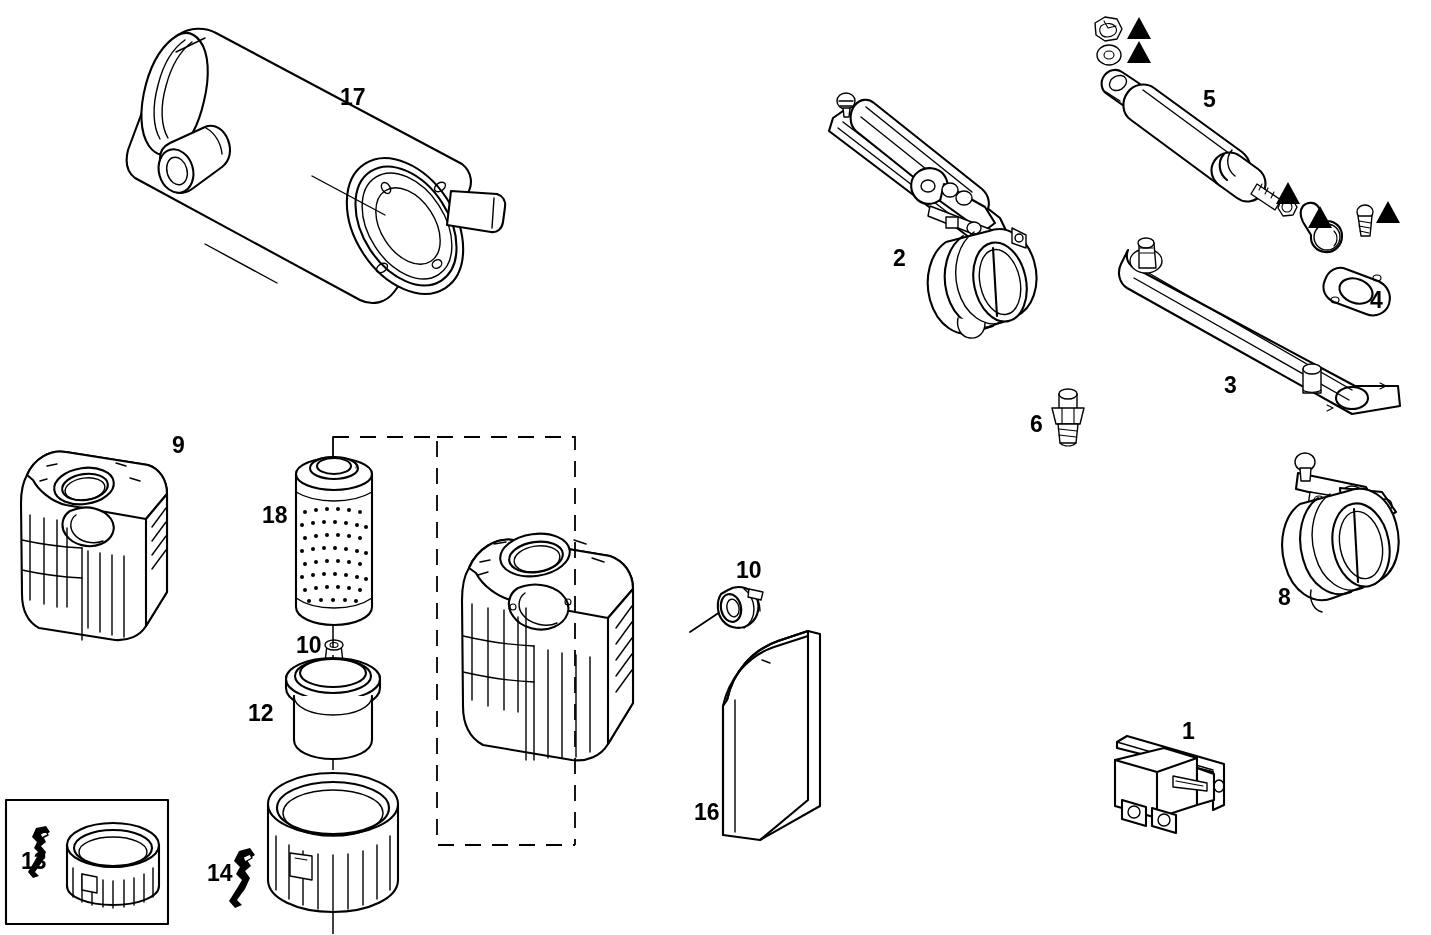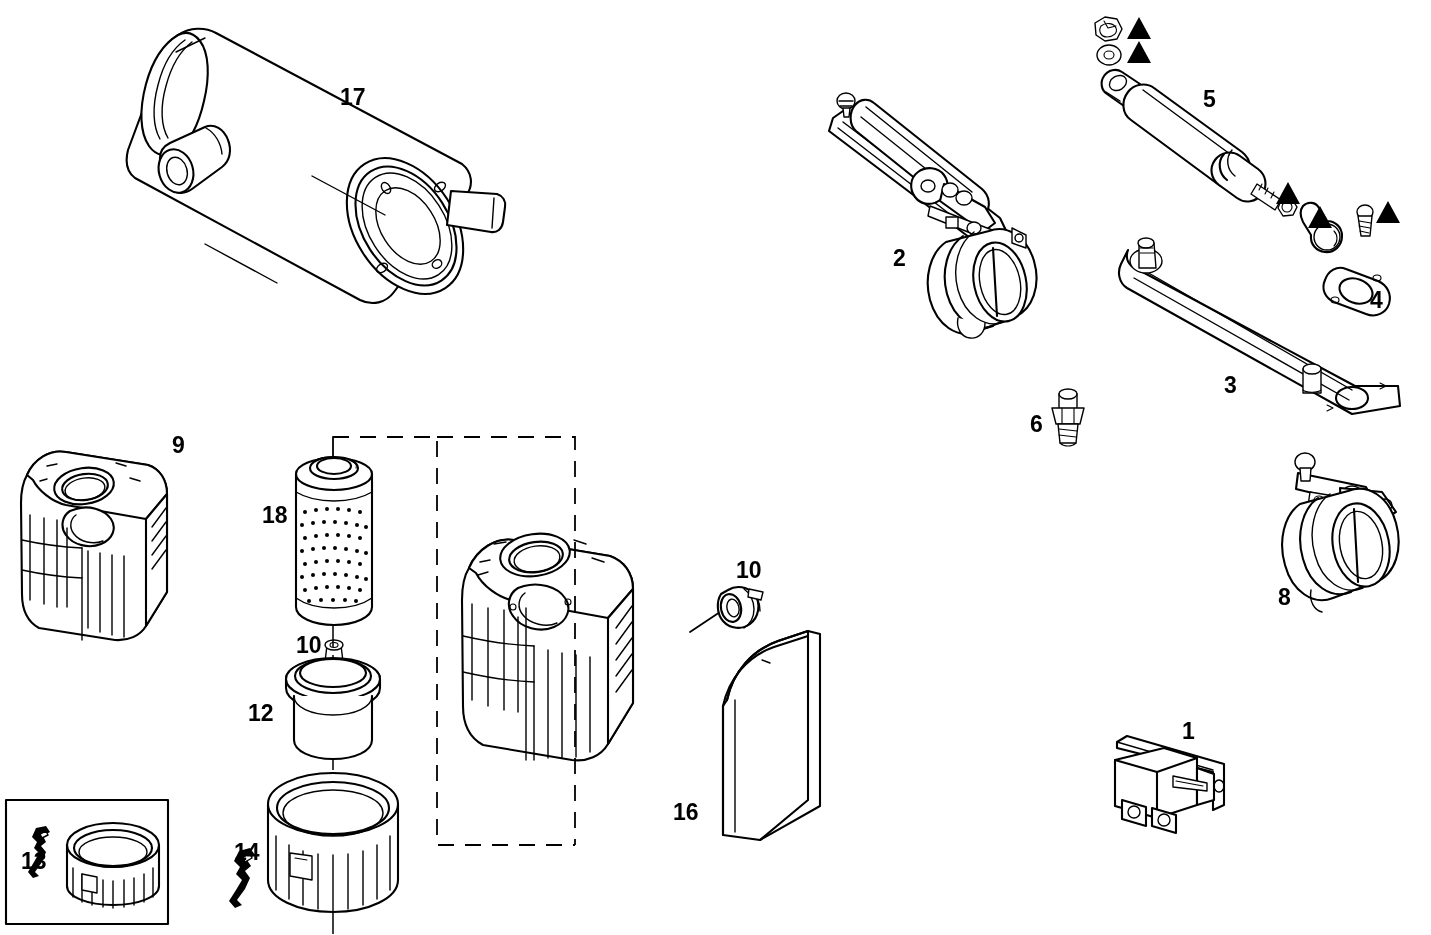--- a/index.html
+++ b/index.html
@@ -481,18 +481,18 @@
 <div class="num" style="left:1203px;top:88px;">5</div>
 <div class="num" style="left:1370px;top:289px;">4</div>
 <div class="num" style="left:1224px;top:374px;">3</div>
 <div class="num" style="left:1030px;top:413px;">6</div>
 <div class="num" style="left:1278px;top:586px;">8</div>
 <div class="num" style="left:1182px;top:720px;">1</div>
 <div class="num" style="left:172px;top:434px;">9</div>
 <div class="num" style="left:262px;top:504px;">18</div>
 <div class="num" style="left:296px;top:634px;">10</div>
 <div class="num" style="left:248px;top:702px;">12</div>
-<div class="num" style="left:207px;top:841px;margin-left:27px;">14</div>
+<div class="num" style="left:207px;top:862px;">14</div>
 <div class="num" style="left:21px;top:850px;">13</div>
 <div class="num" style="left:736px;top:559px;">10</div>
-<div class="num" style="left:673px;top:801px;">16</div>
+<div class="num" style="left:694px;top:801px;">16</div>
 
 </div>
 
 </body></html>

